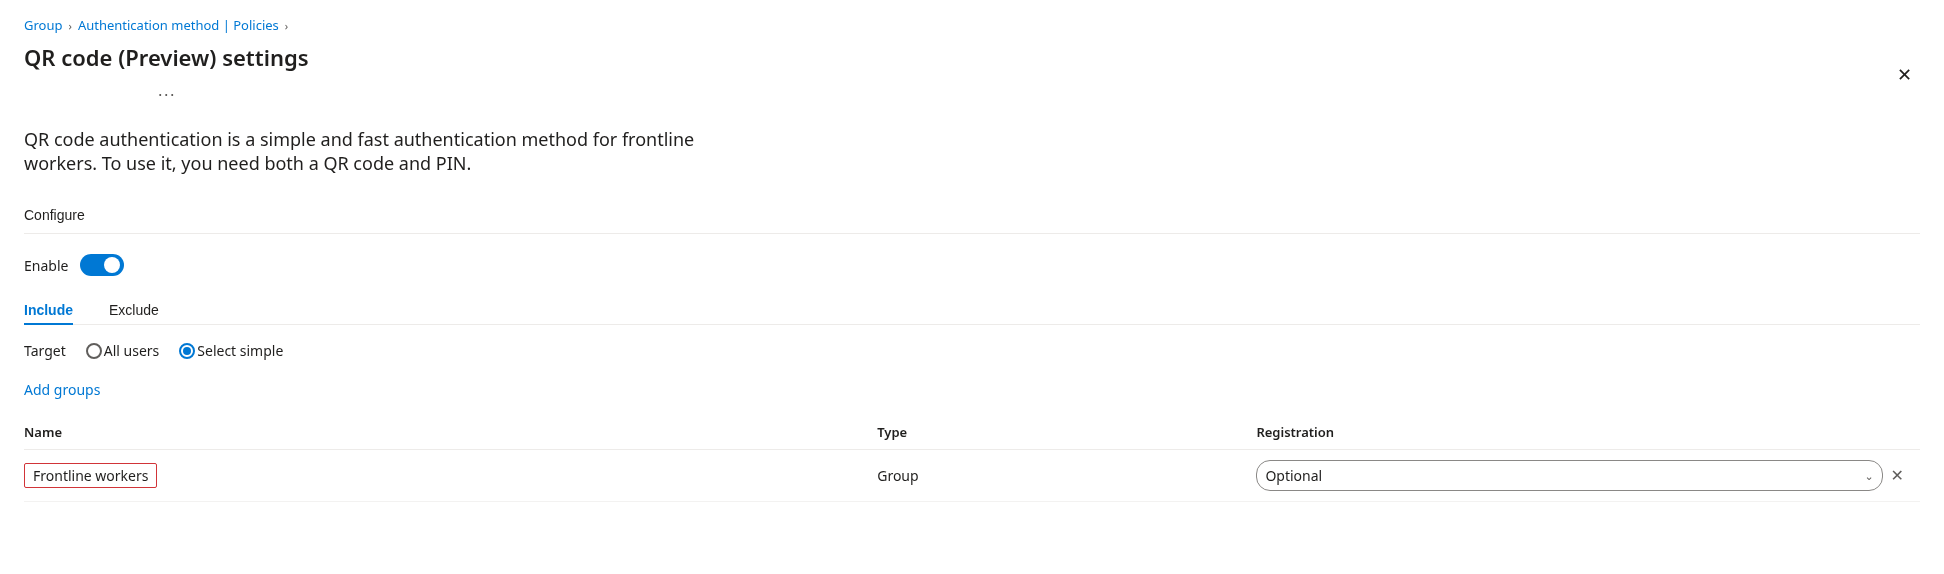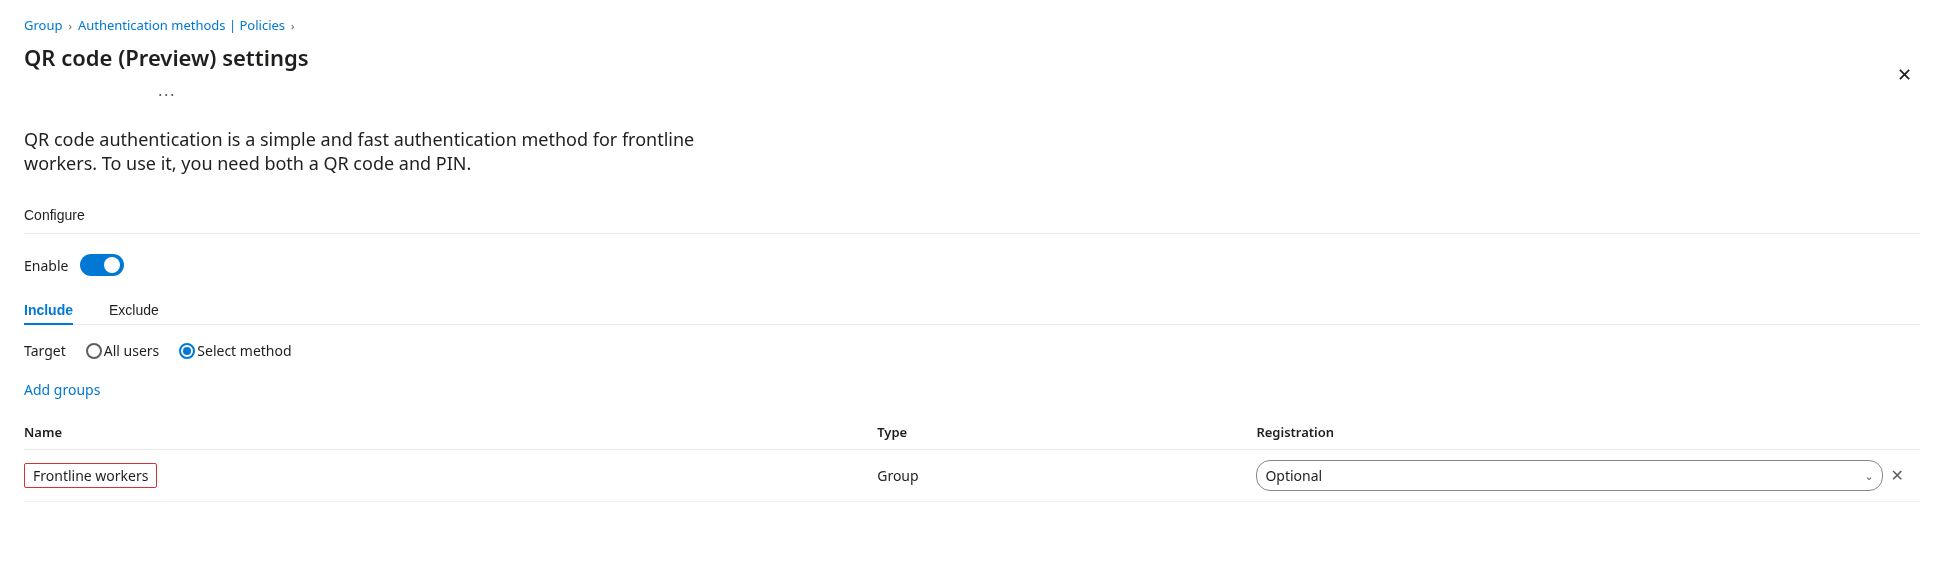--- a/index.html
+++ b/index.html
@@ -315,21 +315,21 @@
   </style>
 </head>
 <body>
 
 
 
 
 <div class="breadcrumb">
   <a class="breadcrumb-link">Group</a>
   <span class="breadcrumb-separator">›</span>
-  <span class="breadcrumb-current">Authentication methods | Policies</span>
+  <span class="breadcrumb-current">Authentication method | Policies</span>
   <span class="breadcrumb-separator">›</span>
 </div>
 
 
 <div class="page-header">
   <div class="page-title-area">
     <h1 class="page-title">QR code (Preview) settings</h1>
     <button class="ellipsis-btn">···</button>
   </div>
   <button class="close-btn">✕</button>
@@ -364,21 +364,21 @@
 
 
 <div class="target-row">
   <span class="target-label">Target</span>
   <label class="radio-option">
     <input type="radio" name="target" style="">
     <span class="radio-label">All users</span>
   </label>
   <label class="radio-option">
     <input type="radio" name="target" checked="" style="">
-    <span class="radio-label">Select method</span>
+    <span class="radio-label">Select simple</span>
   </label>
 </div>
 
 
 <a class="add-groups-link">Add groups</a>
 
 
 <table class="data-table">
   <thead>
     <tr>

